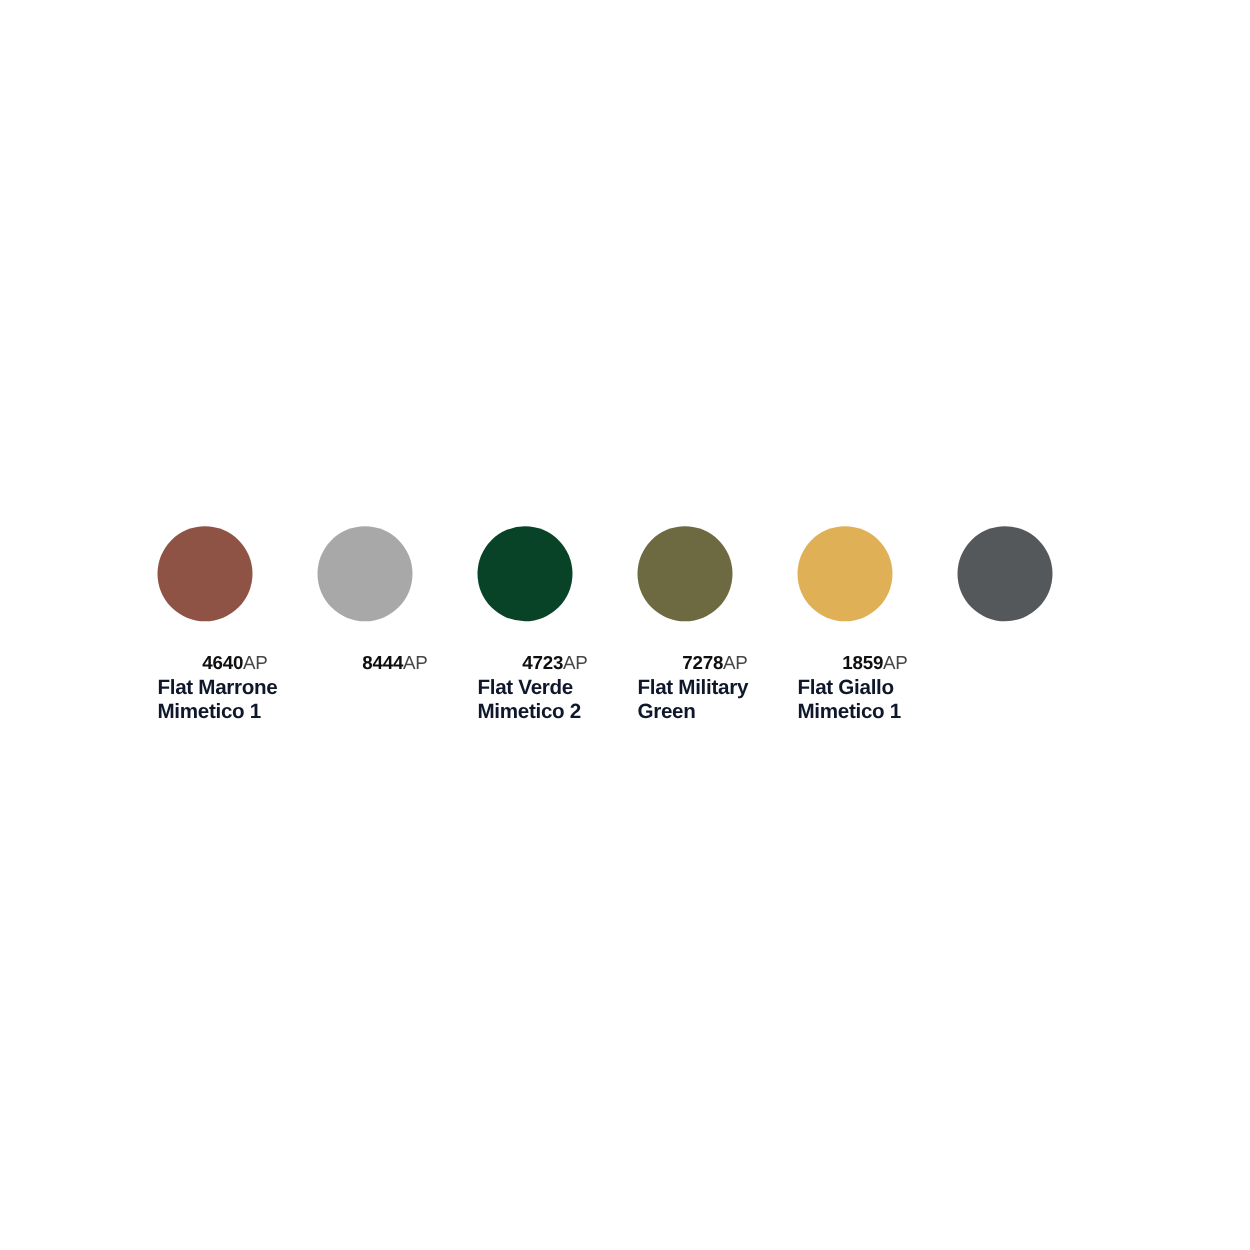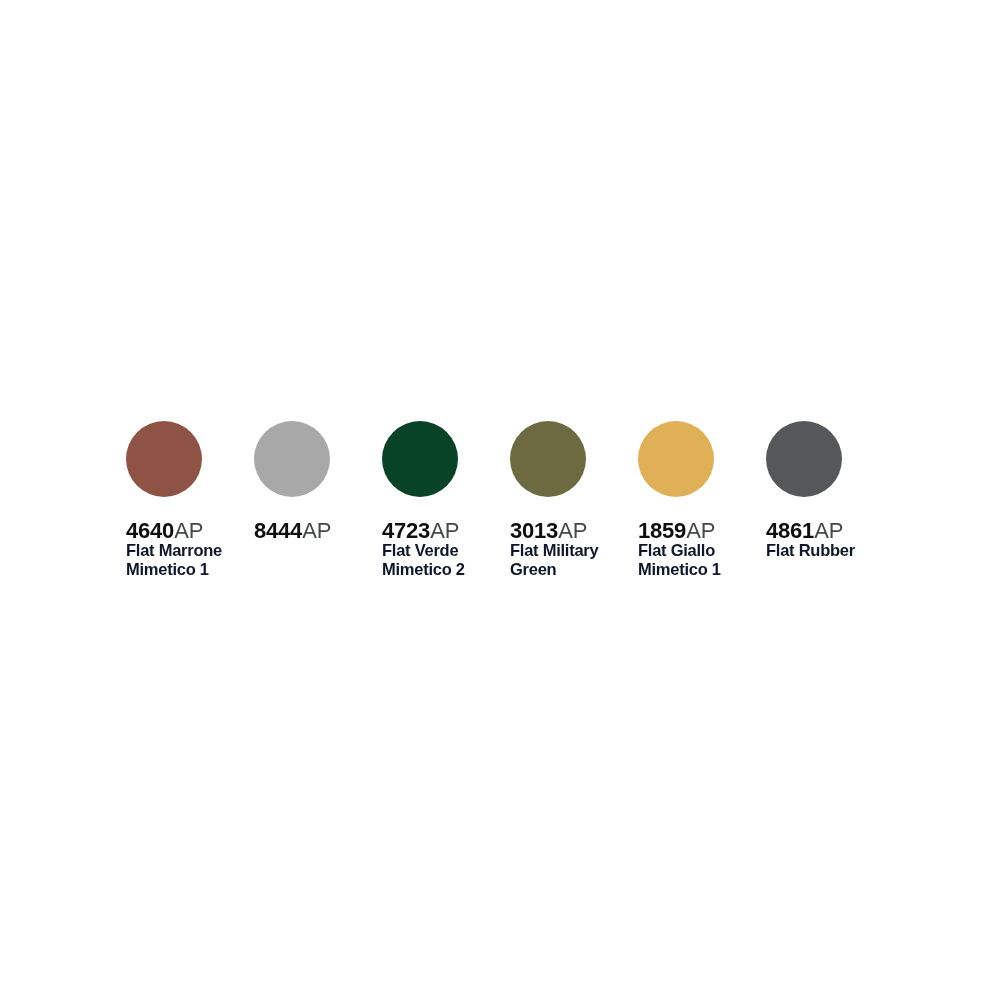--- a/index.html
+++ b/index.html
@@ -40,24 +40,25 @@
     border-radius: 50%;
     flex: 0 0 auto;
   }
 
   .swatch-caption {
     margin-top: 24px;
     width: 124px;
   }
 
   .swatch-code {
-    font-size: 22px;
+    font-size: 15px;
     line-height: 19px;
     letter-spacing: -0.2px;
     white-space: nowrap;
+    text-align: center;
   }
   .swatch-code .code-num {
     font-weight: bold;
     color: #100f0f;
   }
   .swatch-code .code-suffix {
     font-weight: normal;
     color: #46474a;
   }
 
@@ -93,33 +94,29 @@
       <div class="swatch-dot" style="background: rgb(8, 66, 39);"></div>
       <div class="swatch-caption">
         <div class="swatch-code"><span class="code-num">4723</span><span class="code-suffix">AP</span></div>
         <div class="swatch-name">Flat Verde
 Mimetico 2</div>
       </div>
     </div>
     <div class="swatch-cell">
       <div class="swatch-dot" style="background: rgb(109, 106, 65);"></div>
       <div class="swatch-caption">
-        <div class="swatch-code"><span class="code-num">3013</span><span class="code-suffix">AP</span></div>
+        <div class="swatch-code"><span class="code-num">7278</span><span class="code-suffix">AP</span></div>
         <div class="swatch-name">Flat Military
 Green</div>
       </div>
     </div>
     <div class="swatch-cell">
       <div class="swatch-dot" style="background: rgb(224, 176, 87);"></div>
       <div class="swatch-caption">
         <div class="swatch-code"><span class="code-num">1859</span><span class="code-suffix">AP</span></div>
         <div class="swatch-name">Flat Giallo
 Mimetico 1</div>
       </div>
     </div>
     <div class="swatch-cell">
       <div class="swatch-dot" style="background: rgb(84, 88, 90);"></div>
-      <div class="swatch-caption">
-        <div class="swatch-code"><span class="code-num">4861</span><span class="code-suffix">AP</span></div>
-        <div class="swatch-name">Flat Rubber</div>
-      </div>
     </div>
   </div>
 
 </body></html>

